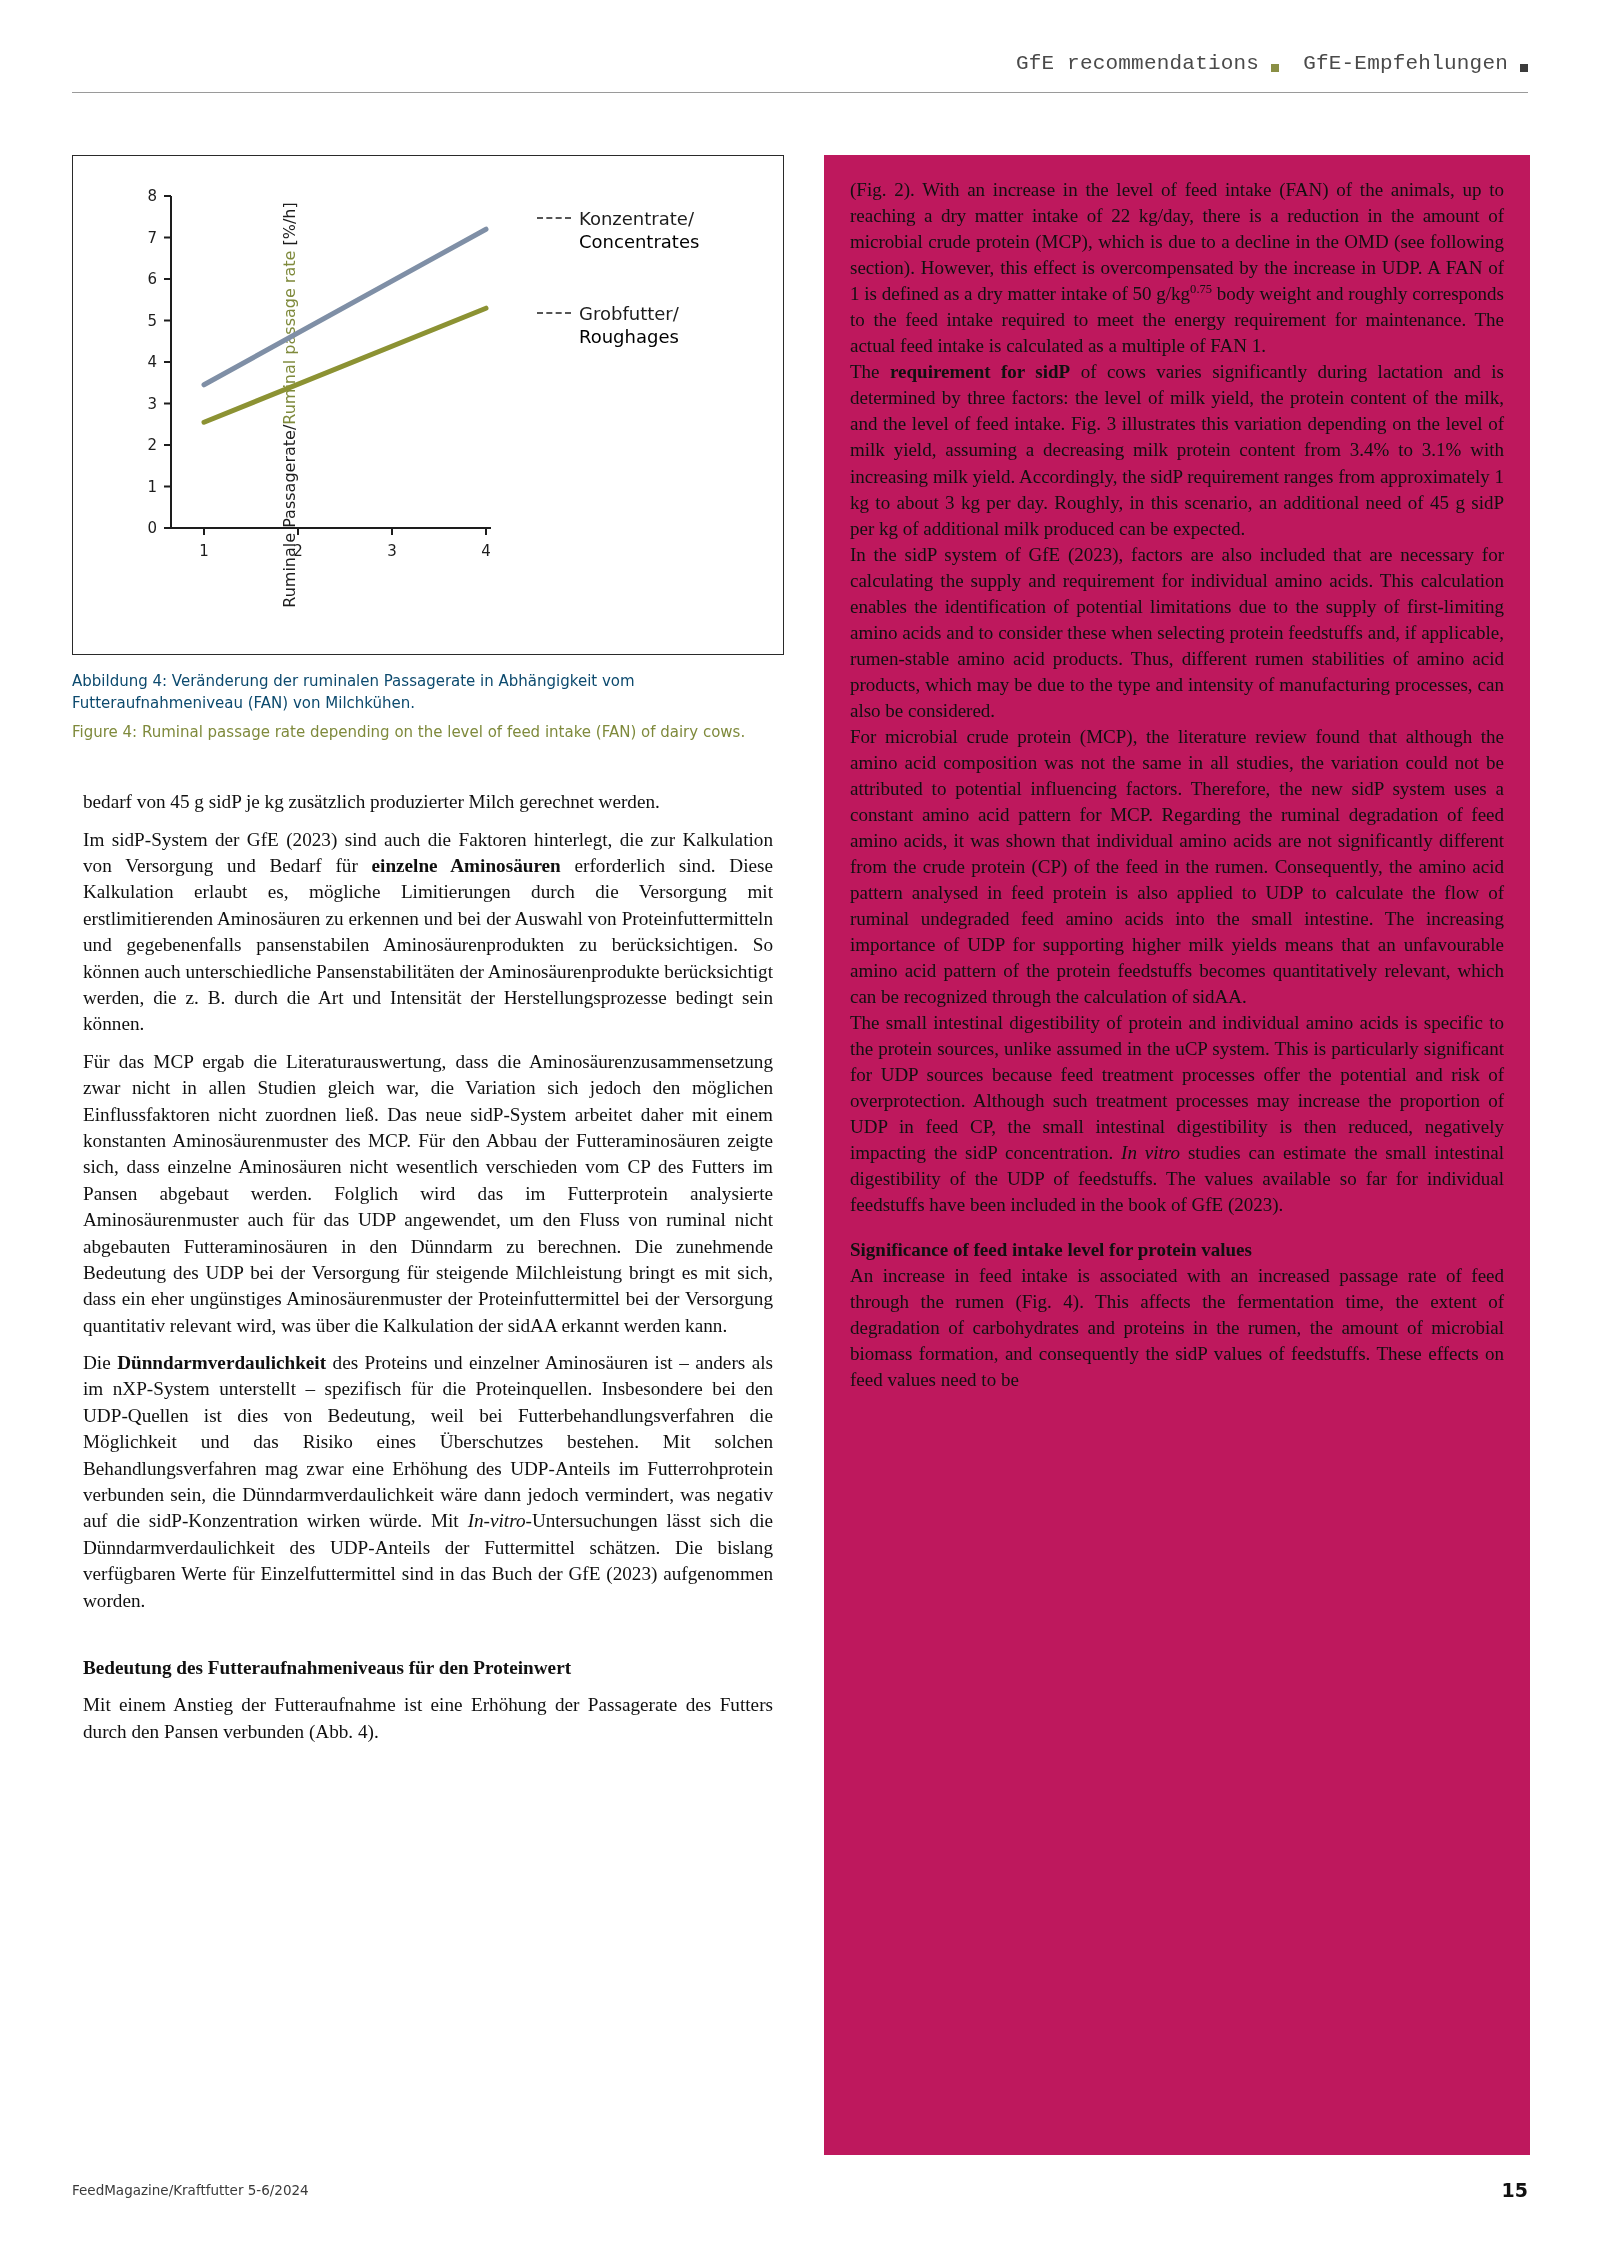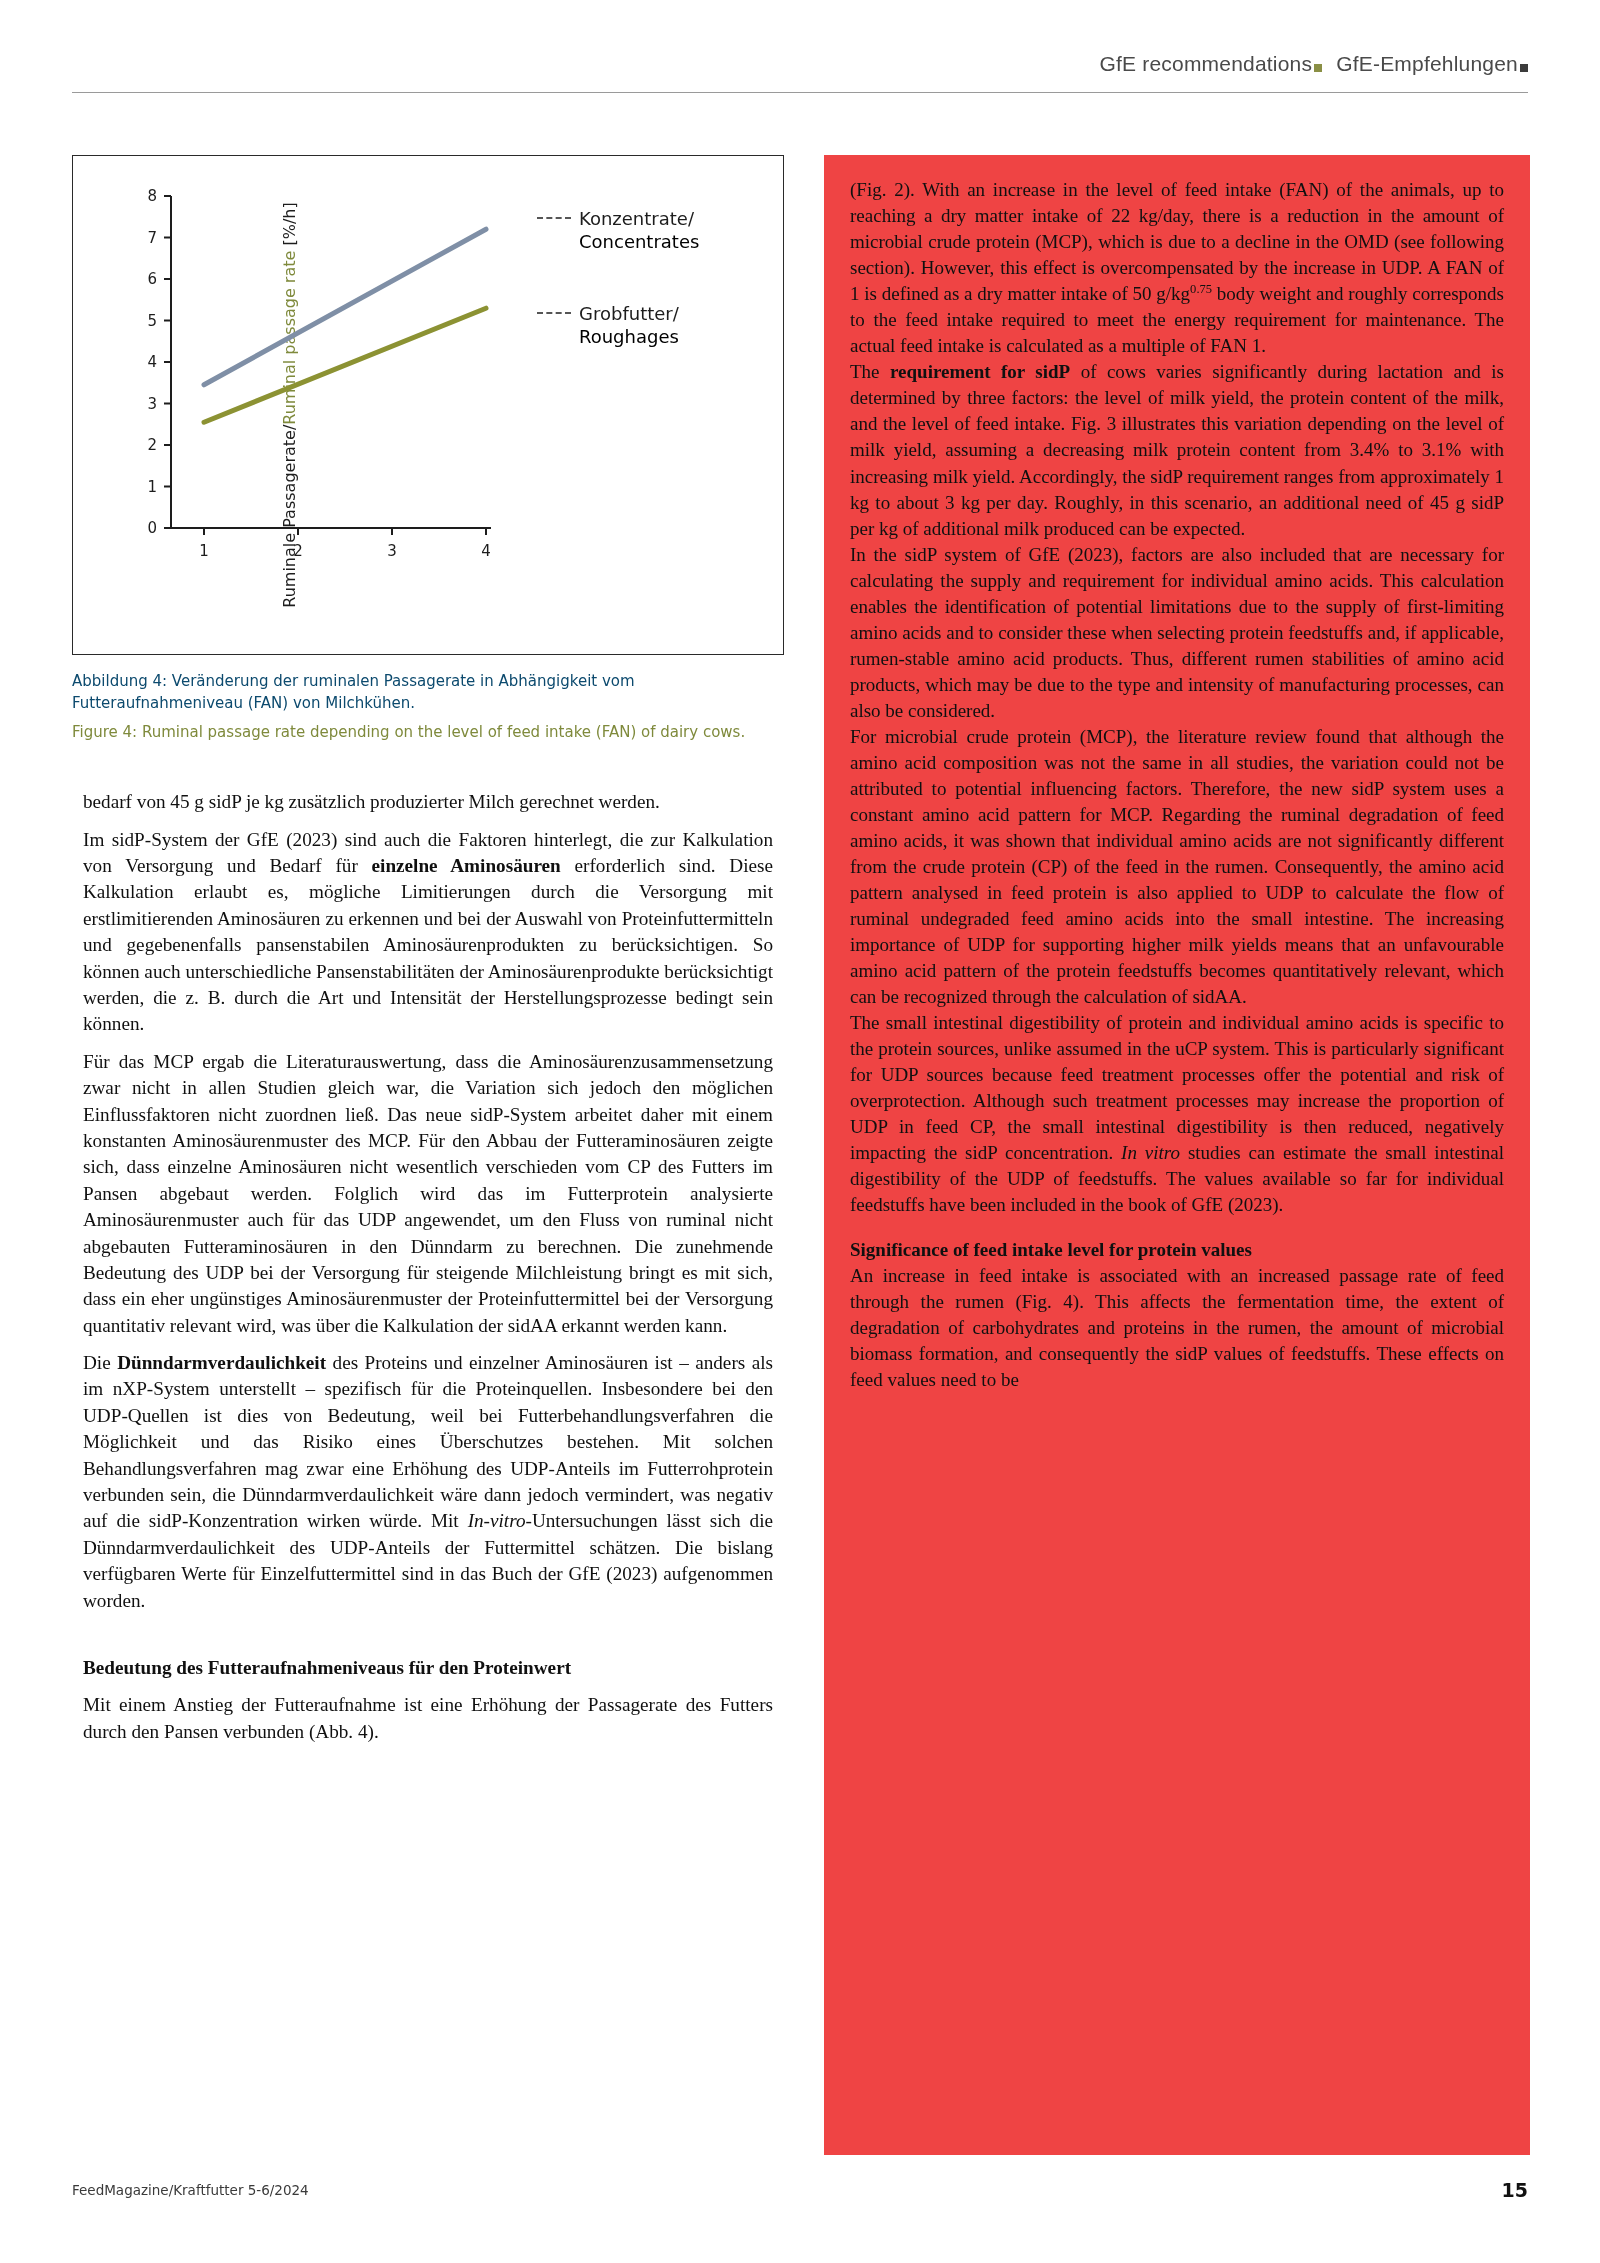--- a/index.html
+++ b/index.html
@@ -34,21 +34,22 @@
     right: 0;
     top: 40px;
     border-top: 1px solid #9a9a9a;
   }
   .header-titles {
     position: absolute;
     right: 0;
     top: 0;
     display: flex;
     align-items: center;
-    font-family: Liberation Sans, sans-serif;
+    gap: 10px;
+    font-family: Liberation Mono, monospace;
     font-size: 21px;
     color: #4a4a4a;
     letter-spacing: 0.2px;
   }
   .hdr-square {
     display: inline-block;
     width: 8px;
     height: 8px;
     background: #8a8f45;
     margin-left: 2px;
@@ -63,21 +64,21 @@
     position: absolute;
     left: 72px;
     top: 155px;
     width: 712px;
   }
   .col-right {
     position: absolute;
     left: 824px;
     top: 155px;
     width: 706px;
-    background: #ef4444;
+    background: #be185d;
     padding: 22px 26px 26px 26px;
     box-sizing: border-box;
     height: 2000px;
   }
 
   
   .figure-box {
     border: 1px solid #2a2a2a;
     width: 712px;
     height: 500px;

